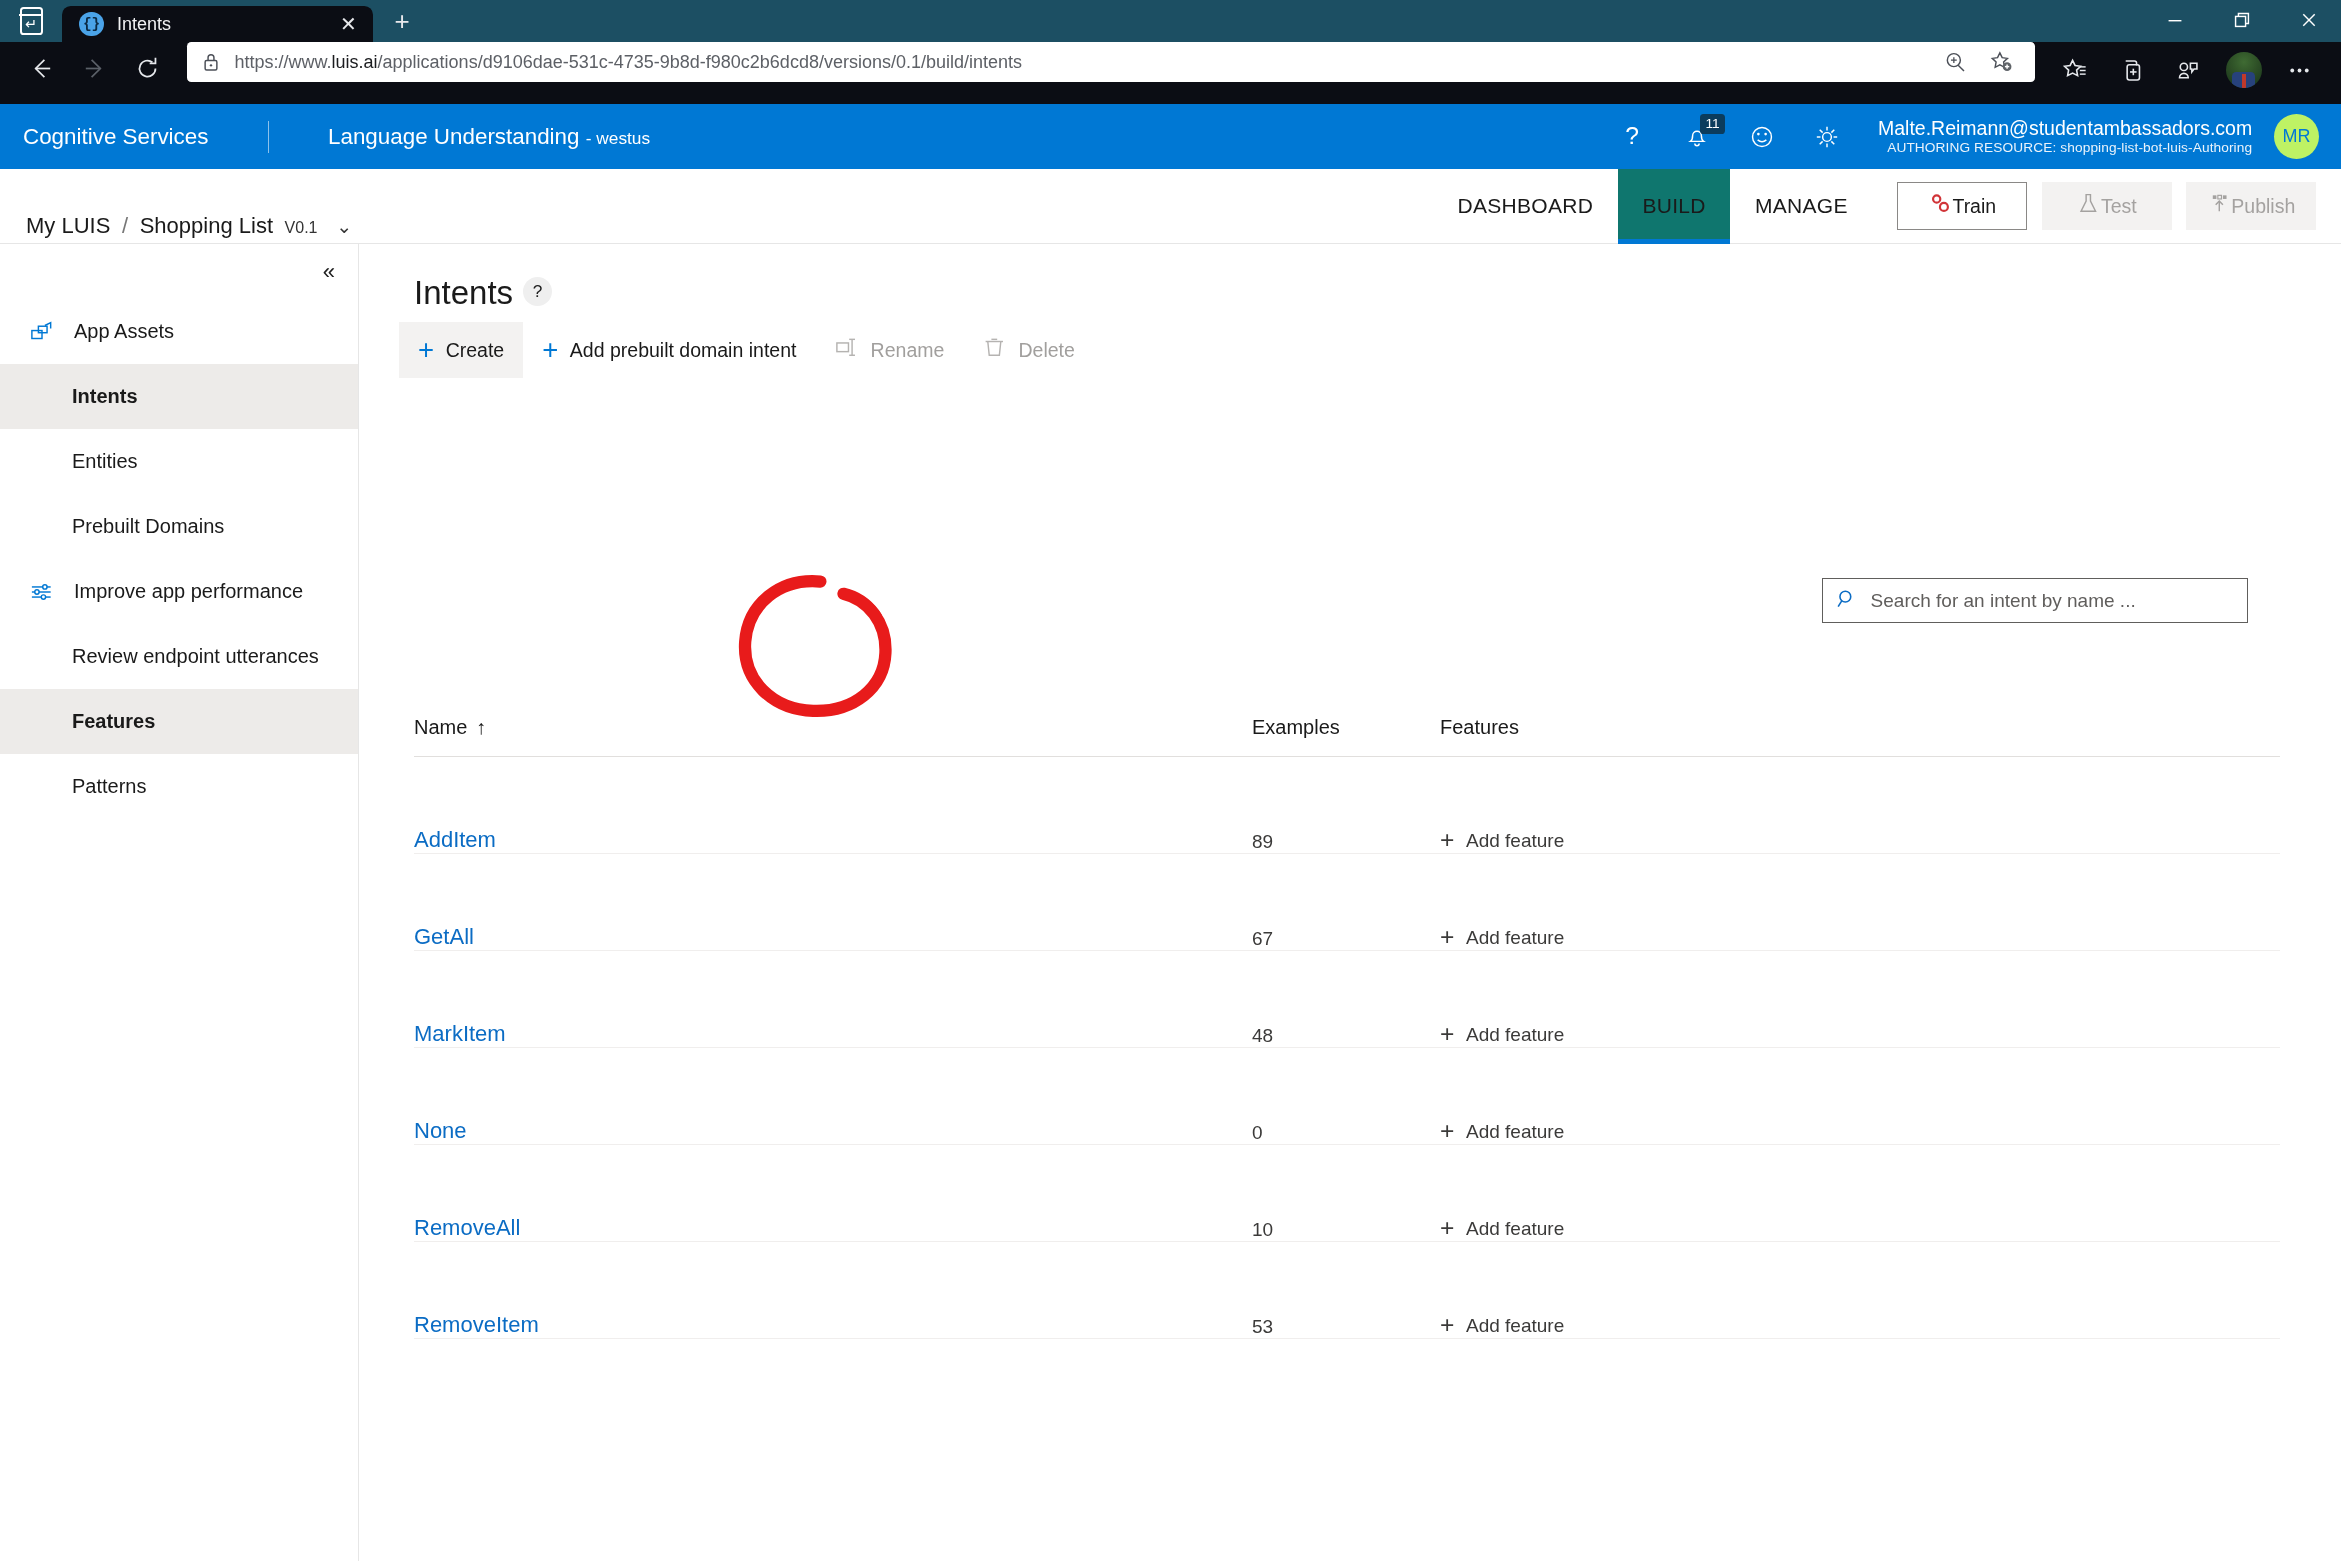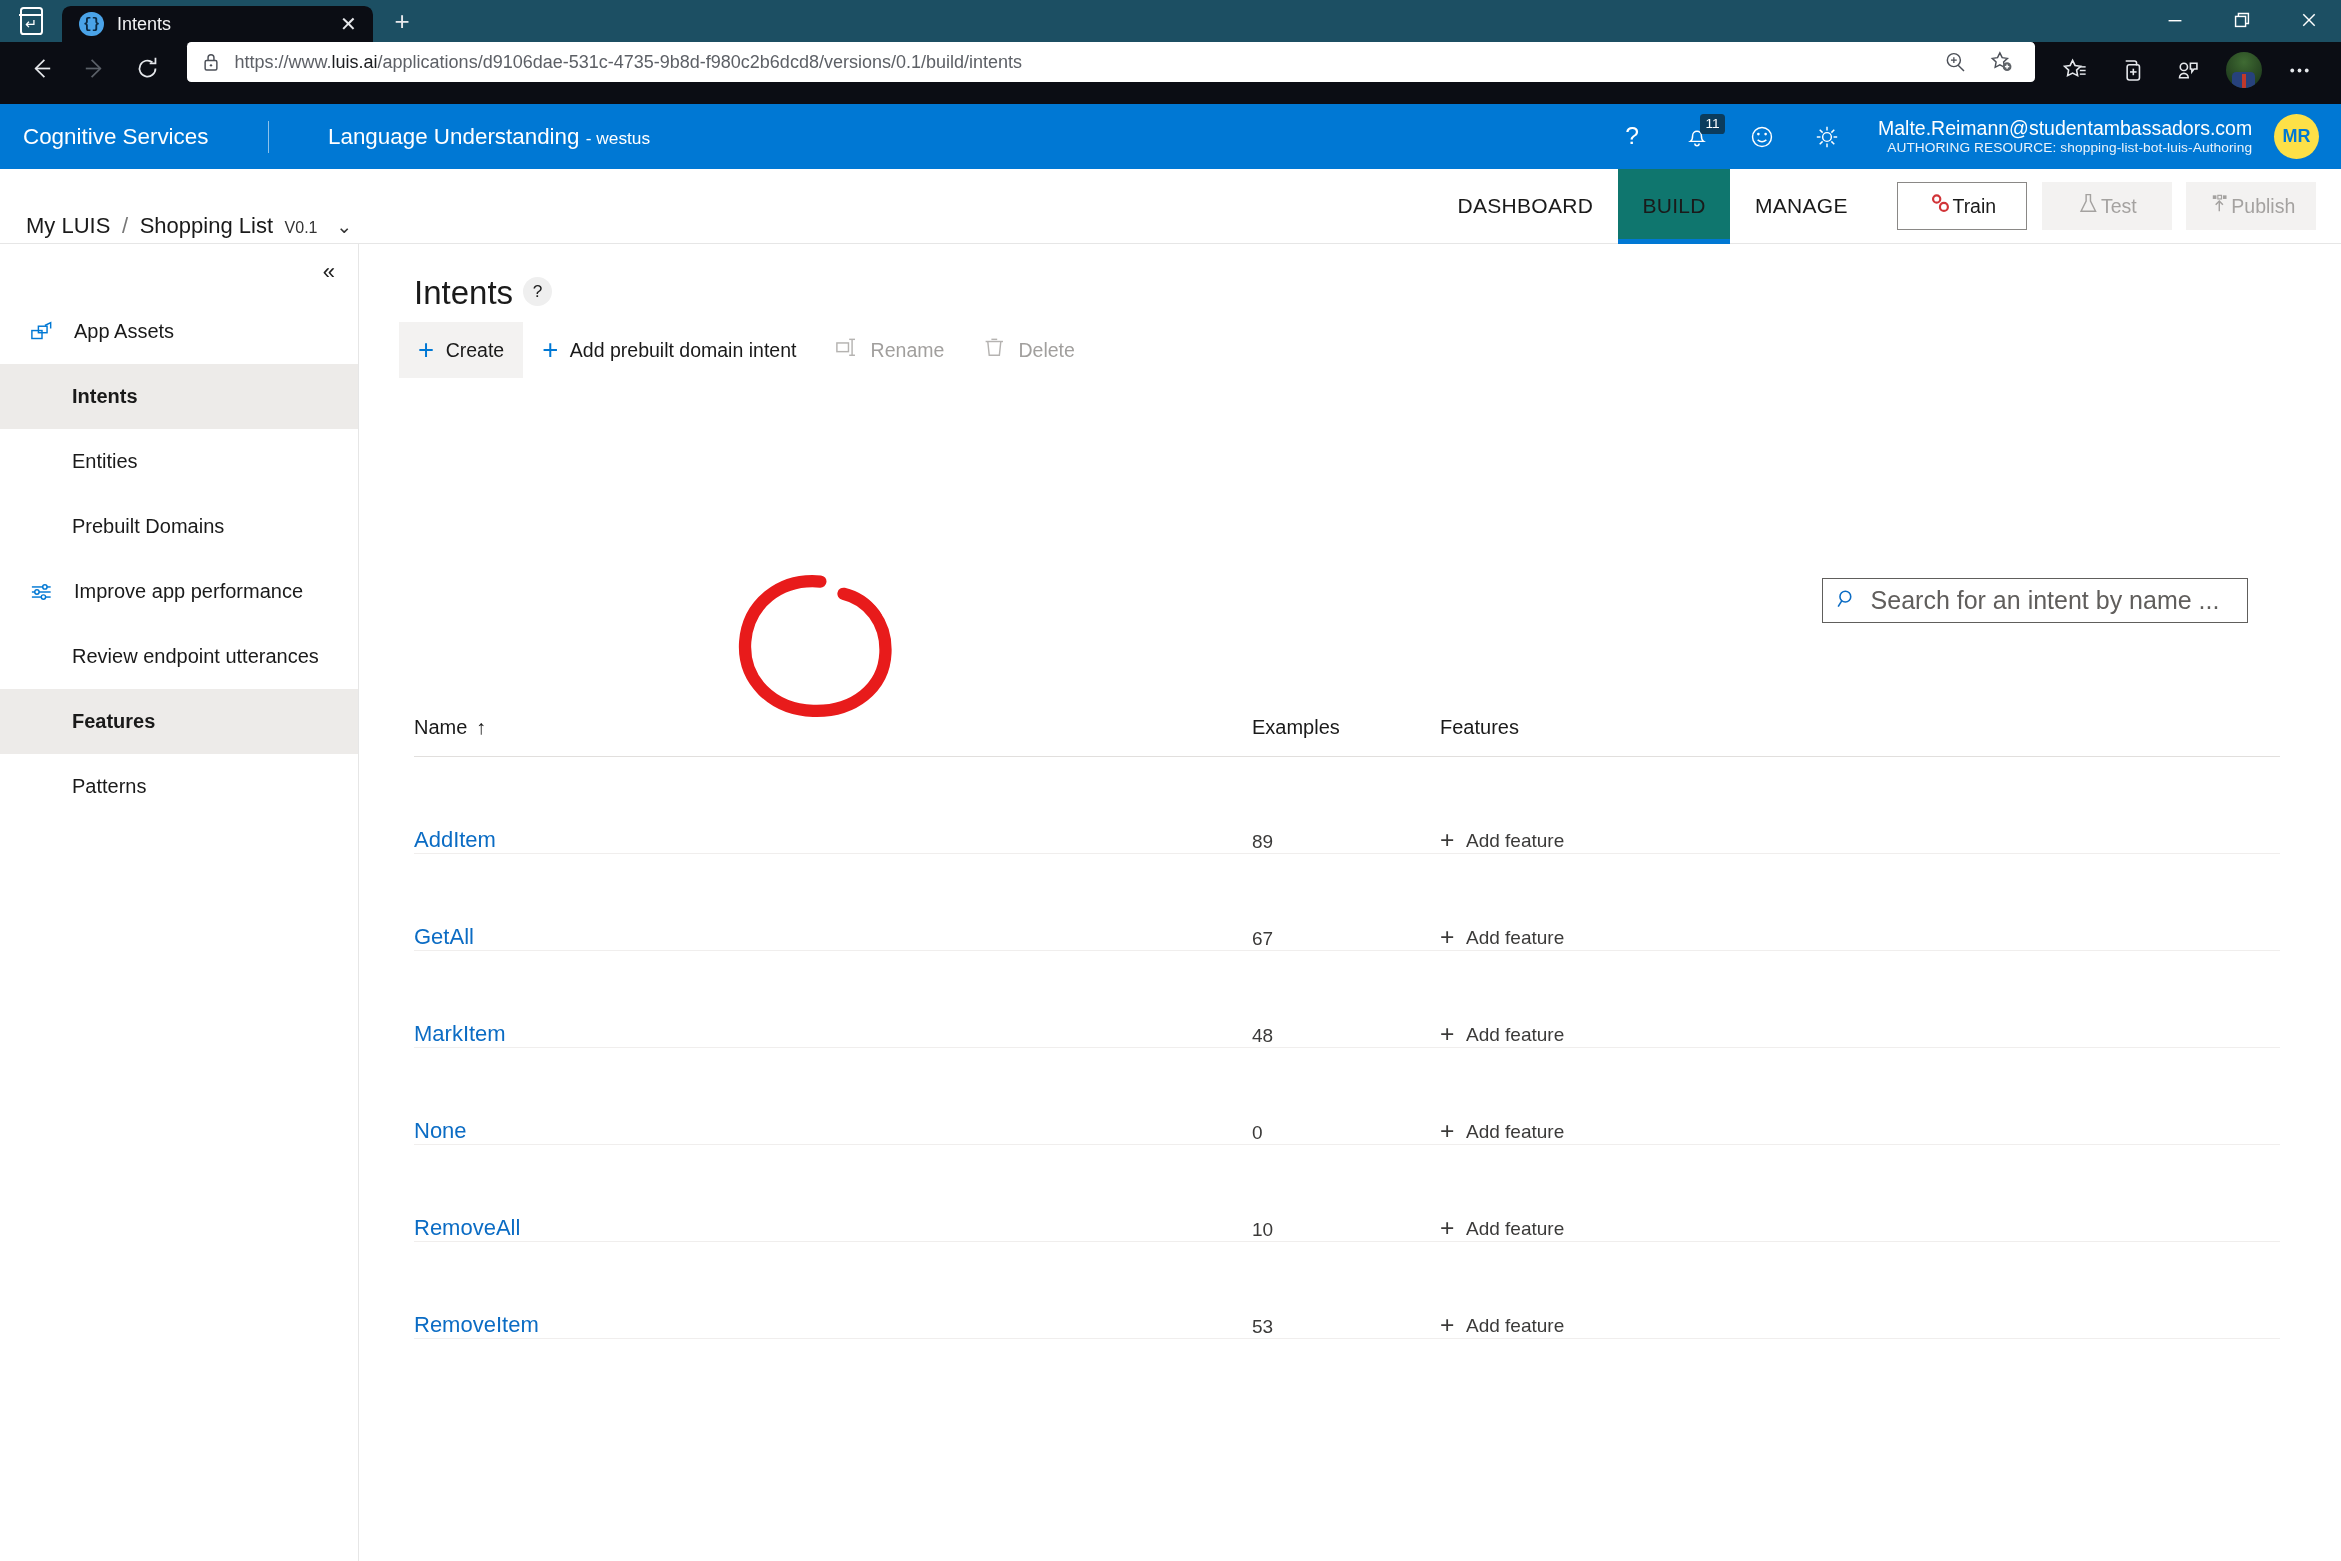--- a/index.html
+++ b/index.html
@@ -105,22 +105,22 @@
   .badge {
     position: absolute; top: 10px; left: 32px;
     background: #0b3c5d; color: #fff; border-radius: 3.6px;
     font-size: 13.7px; padding: 1.4px 5.8px; min-width: 23px; text-align: center;
     line-height: 17.3px;
   }
   .acct { text-align: right; margin-left: 16px; line-height: 1.18; }
   .acct-email { font-size: 19.5px; color: #ffffff; }
   .acct-res { font-size: 13.7px; color: #eaf3fb; letter-spacing: 0.1px; }
   .acct-avatar {
-    width: 45px; height: 45px; border-radius: 50%; background: #fde047; color: #0078d4;
-    font-size: 18px; font-weight: bold; margin-left: 16px;
+    width: 45px; height: 45px; border-radius: 50%; background: #bef264; color: #0078d4;
+    font-size: 18px; font-weight: normal; margin-left: 16px;
     display: flex; align-items: center; justify-content: center;
   }
 
   
   .app-nav {
     position: absolute; top: 169px; left: 0; width: 2342px; height: 75px;
     background: #ffffff; border-bottom: 0.7px solid #e6e6e6;
     display: flex; align-items: center; padding: 0 26px;
   }
   .crumb { display: flex; align-items: baseline; gap: 11.6px; font-size: 22px; color: #1a1a1a; }
@@ -177,21 +177,21 @@
   }
   .cmd.highlight { background: #f3f2f1; }
   .cmd.disabled { color: #a19f9d; }
   .cmd .plus { color: #0078d4; font-size: 27.5px; line-height: 1; font-weight: 300; }
   .cmd.disabled .ico { color: #b5b3b1; }
   .search-box {
     position: absolute; right: 94px; top: 334px; width: 426px; height: 45px;
     border: 1.4px solid #605e5c; display: flex; align-items: center; gap: 11.6px; padding: 0 13px;
     background: #fff;
   }
-  .search-box .ph { font-size: 25px; color: #605e5c; }
+  .search-box .ph { font-size: 19px; color: #605e5c; }
 
   .table { position: absolute; left: 55px; top: 455px; width: 1866px; }
   .thead { display: flex; align-items: center; height: 58px; font-size: 20px; color: #1a1a1a; border-bottom: 0.7px solid #e1dfdd; }
   .col-name { width: 838px; display:flex; align-items:center; gap:8.7px; }
   .col-ex { width: 188px; }
   .col-feat { flex: 1; }
   .trow { display: flex; align-items: flex-end; height: 97px; border-bottom: 0.7px solid #f0eeed; font-size: 20px; }
   .intent-link { color: #0b6cc4; font-size: 22px; }
   .ex-val { color: #3b3a39; font-size: 19px; }
   .addfeat { display: flex; align-items: center; gap: 11.6px; color: #3b3a39; font-size: 19px; }

